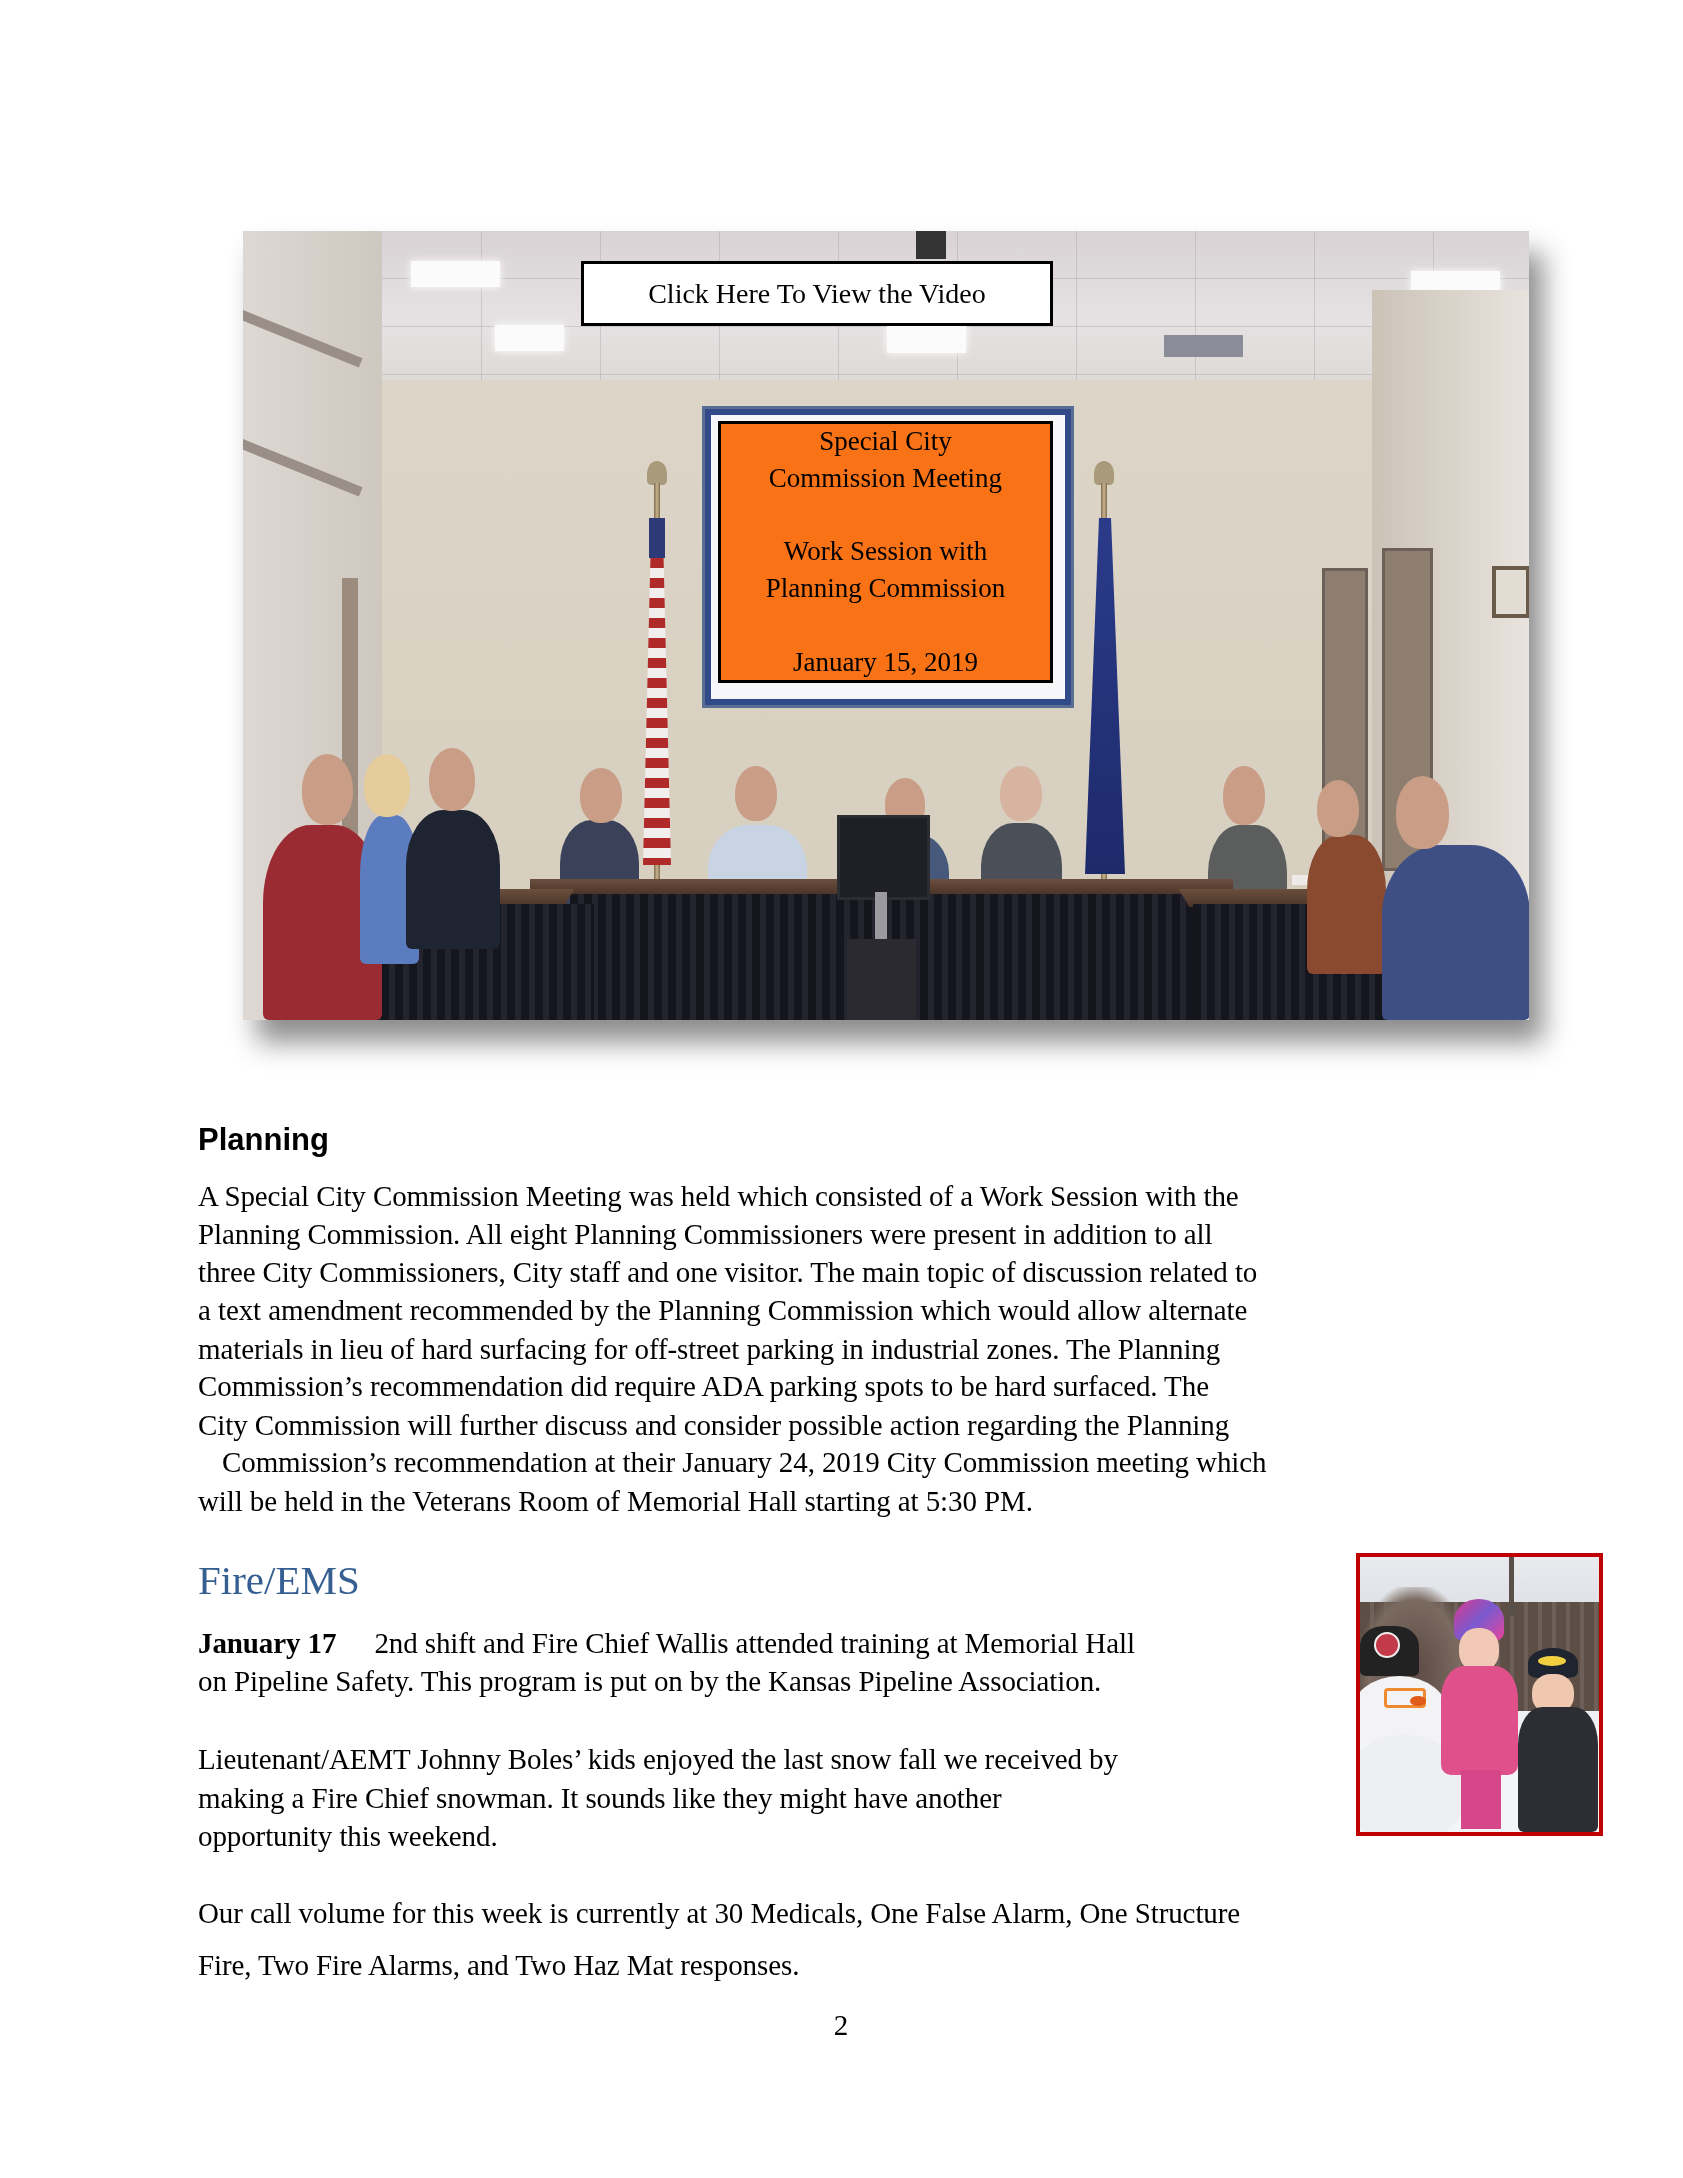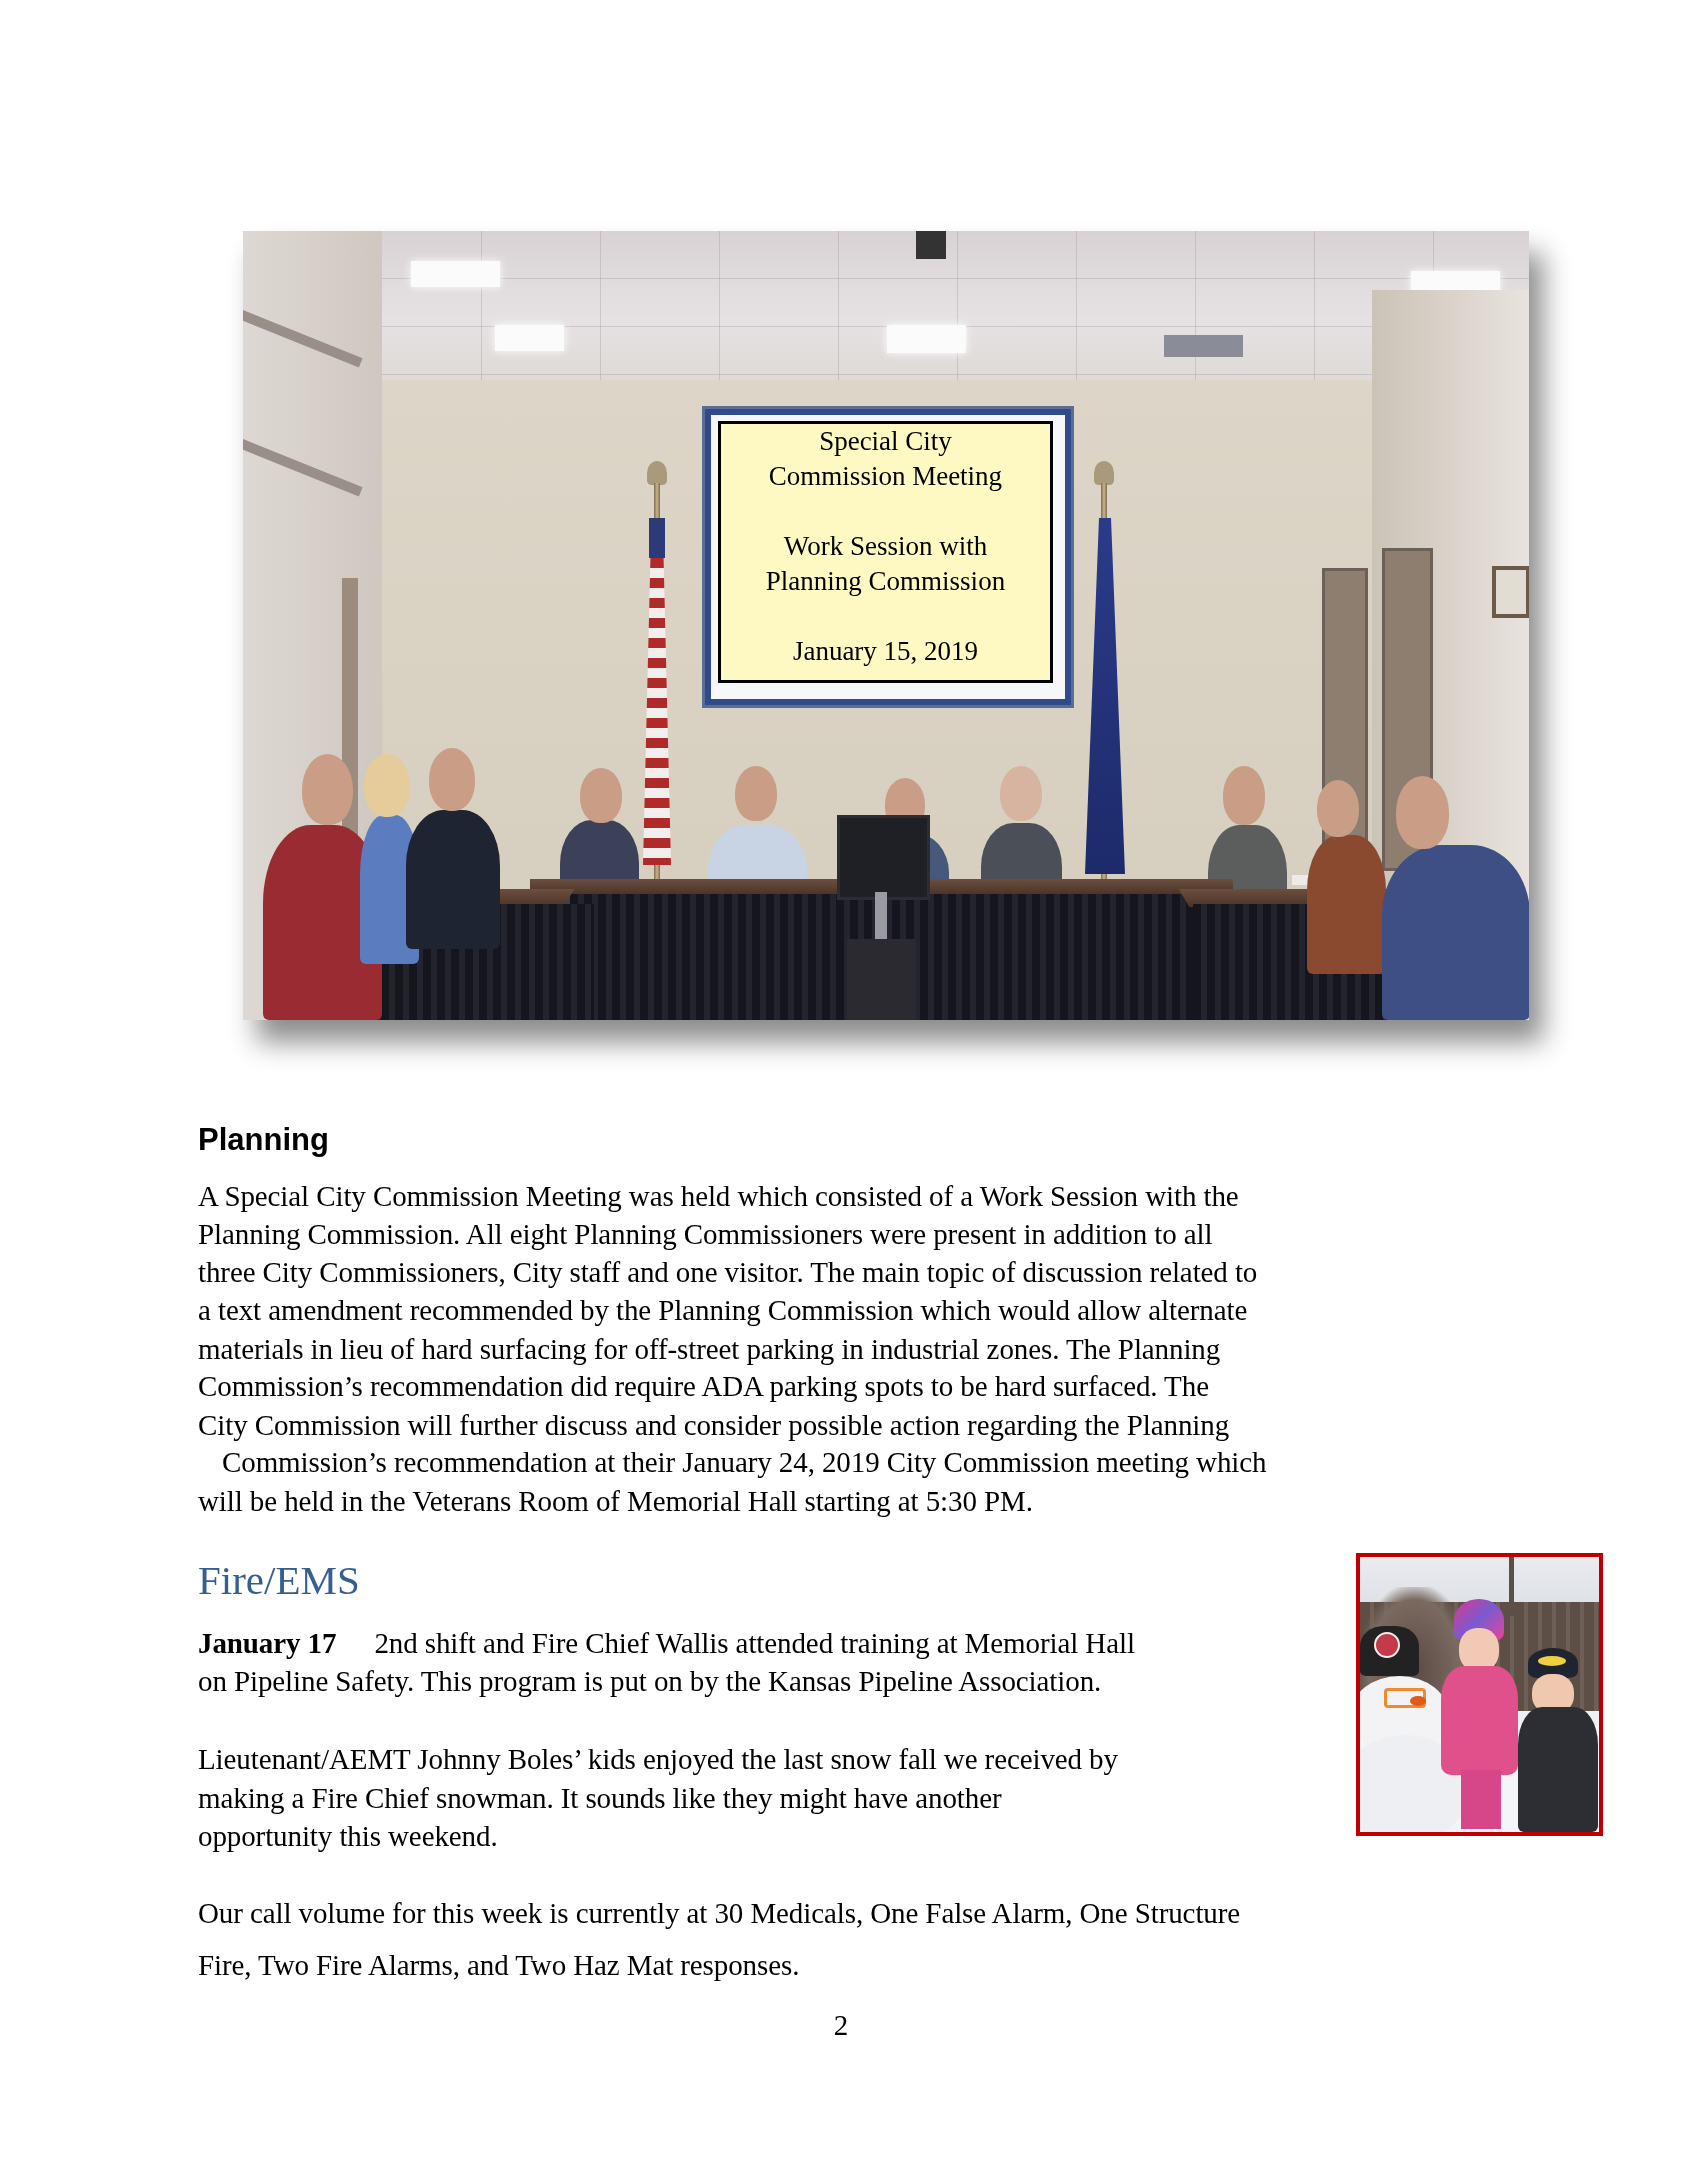--- a/index.html
+++ b/index.html
@@ -33,22 +33,22 @@
     background: linear-gradient(90deg,#cbc3b6 0%,#e8e3de 100%); }
   .trim { background: #9a8f88; height: 10px; transform-origin: left top; }
   .door { background: #8d7e70; border: 3px solid #6d6058; }
   .picture-frame { background:#e2ddd2; border:4px solid #6a5a4a; }
 
   
   #tv-screen { left: 462px; top: 178px; width: 366px; height: 296px;
     background:#f7f7f9; border: 6px solid #314a8a; box-sizing: border-box;
     box-shadow: 0 0 0 3px #5a6d95; }
   #tv-text-box { left: 475px; top: 190px; width: 335px; height: 262px;
-    background:#fef9c3; border: 3px solid #000; box-sizing:border-box;
-    display:flex; flex-direction:column; align-items:center; justify-content:flex-start;
+    background:#f97316; border: 3px solid #000; box-sizing:border-box;
+    display:flex; flex-direction:column; align-items:center; justify-content:space-between;
     text-align:center; font-size: 27px; line-height: 35px; }
   #tv-text-box .gap { height: 35px; }
 
   
   .pole { background: linear-gradient(90deg,#7d6b52,#c9b48c,#7d6b52); width: 6px; }
   .flag-us { background: repeating-linear-gradient(180deg,#b02a2a 0 10px,#f2eeee 10px 20px); }
   .flag-us-canton { background:#2c3a78; }
   .flag-ks { background: linear-gradient(180deg,#2b3b8a,#1d2a6a); }
   .finial { width: 20px; height: 24px; border-radius: 50% 50% 20% 20%; background:#a89a7a; }
 
@@ -152,20 +152,23 @@
   <div class="abs person-body" style="left:117px;top:584px;width:59px;height:149px;background:#5c7cc0;"></div>
   <div class="abs person-head" style="left:121px;top:523px;width:46px;height:63px;background:#e6cc9a;"></div>
   <div class="abs person-body" style="left:163px;top:579px;width:94px;height:139px;background:#1f2433;"></div>
   <div class="abs person-head" style="left:186px;top:517px;width:46px;height:63px;"></div>
 
   <div class="abs person-body" style="left:1064px;top:604px;width:79px;height:139px;background:#8a4a30;"></div>
   <div class="abs person-head" style="left:1074px;top:549px;width:42px;height:57px;"></div>
   <div class="abs person-body" style="left:1139px;top:614px;width:148px;height:175px;background:#3e4f86;"></div>
   <div class="abs person-head" style="left:1153px;top:545px;width:53px;height:73px;"></div>
 
+  <div id="video-link" class="abs" style="left:338px;top:30px;">
+    <span>Click Here To View the Video</span>
+  </div>
 </div>
 
 <div id="planning-heading" class="abs">Planning</div>
 <div>
   <div class="body-line" style="top:1177px;">A Special City Commission Meeting was held which consisted of a Work Session with the</div>
   <div class="body-line" style="top:1215px;">Planning Commission.  All eight Planning Commissioners were present in addition to all</div>
   <div class="body-line" style="top:1253px;">three City Commissioners, City staff and one visitor.  The main topic of discussion related to</div>
   <div class="body-line" style="top:1291px;">a text amendment recommended by the Planning Commission which would allow alternate</div>
   <div class="body-line" style="top:1330px;">materials in lieu of hard surfacing for off-street parking in industrial zones.  The Planning</div>
   <div class="body-line" style="top:1367px;">Commission’s recommendation did require ADA parking spots to be hard surfaced.  The</div>

